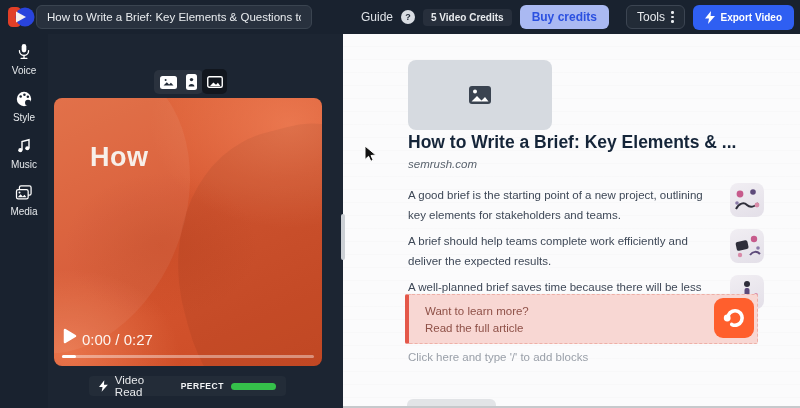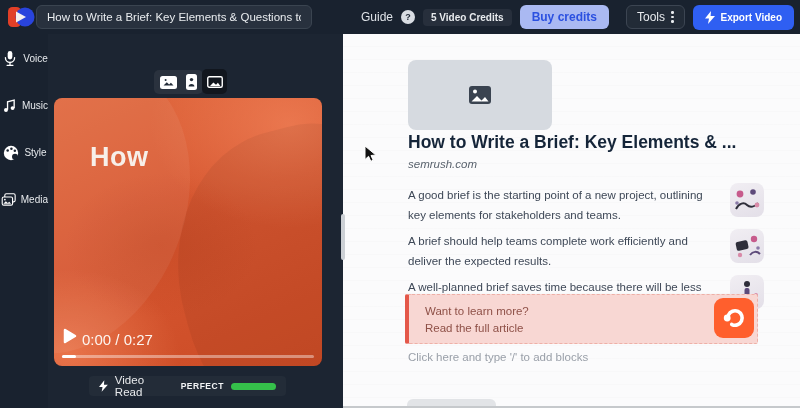--- a/index.html
+++ b/index.html
@@ -29,21 +29,21 @@
     padding:4px 10px; font-size:12px; color:#e8ebee; display:flex; align-items:center;
     gap:6px; cursor:pointer; font-family:"Liberation Sans",sans-serif;margin-left:9px; }
   .vdots { display:flex; flex-direction:column; gap:2px; }
   .vdots i { width:2.5px; height:2.5px; background:#e8ebee; border-radius:50%; display:block; }
   .export-btn { background:#2f5ff2; border:none; border-radius:6px; padding:6px 12px;
     font-size:10px; font-weight:bold; color:#fff; display:flex; align-items:center;
     gap:6px; cursor:pointer; font-family:"Liberation Sans",sans-serif; }
 
   
   .sidebar { position:absolute; left:0; top:34px; width:48px; bottom:0; background:#19222f; }
-  .side-item { width:48px; height:45px; display:flex; flex-direction:row;
+  .side-item { width:48px; height:45px; display:flex; flex-direction:column;
     align-items:center; justify-content:center; gap:3px; cursor:pointer; margin-top:2px; }
   .side-item .lbl { color:#e6e9ec; font-size:10px; }
 
   
   .aspect-group { position:absolute; left:154px; top:70px; height:24px;
     background:#2a323e; border-radius:5px; display:flex; align-items:center;
     gap:9px; padding:0 6px; }
   .aspect-sel { position:absolute; left:202px; top:69px; width:25px; height:25px;
     background:#11161e; border-radius:5px; display:flex; align-items:center; justify-content:center; }
 
@@ -151,35 +151,35 @@
       <svg width="20" height="20" viewBox="0 0 24 24">
         <rect x="9.2" y="2.5" width="5.6" height="10" rx="2.8" fill="#fff"></rect>
         <path d="M6.5 10.5a5.5 5.5 0 0 0 11 0" stroke="#fff" stroke-width="1.6" fill="none" stroke-linecap="round"></path>
         <line x1="12" y1="16.2" x2="12" y2="19" stroke="#fff" stroke-width="1.6" stroke-linecap="round"></line>
         <line x1="8.5" y1="19.6" x2="15.5" y2="19.6" stroke="#fff" stroke-width="1.6" stroke-linecap="round"></line>
       </svg>
       <span class="lbl">Voice</span>
     </div>
     <div class="side-item">
       <svg width="20" height="20" viewBox="0 0 24 24">
-        <path d="M9.6 16.8V6.6L18 4.5v10" stroke="#fff" stroke-width="1.7" fill="none"></path>
-        <circle cx="7.6" cy="17" r="2.5" fill="#fff"></circle>
-        <circle cx="16" cy="14.7" r="2.5" fill="#fff"></circle>
-      </svg>
-      <span class="lbl">Music</span>
-    </div>
-    <div class="side-item">
-      <svg width="20" height="20" viewBox="0 0 24 24">
         <circle cx="12" cy="12" r="8.6" fill="#fff"></circle>
         <circle cx="16.8" cy="16.4" r="3.6" fill="#19222f"></circle>
         <circle cx="8" cy="9" r="1.5" fill="#19222f"></circle>
         <circle cx="12.5" cy="6.8" r="1.5" fill="#19222f"></circle>
         <circle cx="16.6" cy="9.4" r="1.5" fill="#19222f"></circle>
       </svg>
       <span class="lbl">Style</span>
+    </div>
+    <div class="side-item">
+      <svg width="20" height="20" viewBox="0 0 24 24">
+        <path d="M9.6 16.8V6.6L18 4.5v10" stroke="#fff" stroke-width="1.7" fill="none"></path>
+        <circle cx="7.6" cy="17" r="2.5" fill="#fff"></circle>
+        <circle cx="16" cy="14.7" r="2.5" fill="#fff"></circle>
+      </svg>
+      <span class="lbl">Music</span>
     </div>
     <div class="side-item">
       <svg width="20" height="20" viewBox="0 0 24 24">
         <rect x="6.5" y="3.5" width="14" height="11" rx="2" fill="none" stroke="#fff" stroke-width="1.5"></rect>
         <rect x="3" y="8" width="14" height="11" rx="2" fill="#19222f" stroke="#fff" stroke-width="1.5"></rect>
         <circle cx="6.6" cy="11.4" r="1.2" fill="#fff"></circle>
         <path d="M4.5 17l3.4-3.4 2.6 2.6 2-2 2.5 2.8H4.5z" fill="#fff"></path>
       </svg>
       <span class="lbl">Media</span>
     </div>

